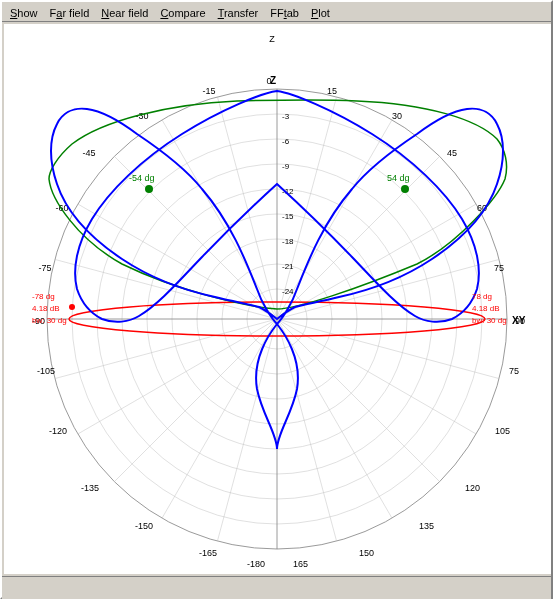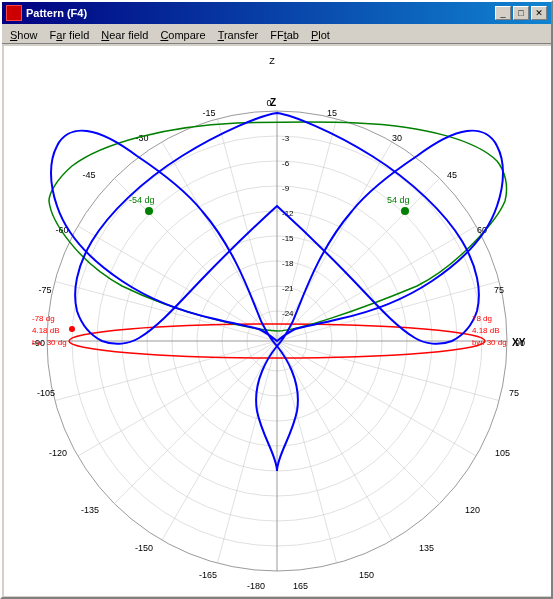--- a/index.html
+++ b/index.html
@@ -23,31 +23,20 @@
     .chart-label-topright { position: absolute; right: 4px; top: 4px; font-size: 11px; font-weight: bold; color: black; }
     .chart-freq { position: absolute; left: 4px; top: 20px; font-size: 11px; color: black; }
     
     .chart-canvas { position: absolute; top: 0; left: 0; width: 100%; height: 100%; }
   </style>
 </head>
 <body>
 
 <div class="window">
 
-  <div class="title-bar">
-    <div class="title-bar-text">
-      <div class="title-bar-icon"></div>
-      <span>Pattern  (F4)</span>
-    </div>
-    <div class="title-bar-buttons">
-      <div class="tb-btn">_</div>
-      <div class="tb-btn">□</div>
-      <div class="tb-btn">✕</div>
-    </div>
-  </div>
 
   <div class="menu-bar">
     <div class="menu-item"><span class="underline">S</span>how</div>
     <div class="menu-item">F<span class="underline">a</span>r field</div>
     <div class="menu-item"><span class="underline">N</span>ear field</div>
     <div class="menu-item"><span class="underline">C</span>ompare</div>
     <div class="menu-item"><span class="underline">T</span>ransfer</div>
     <div class="menu-item">FF<span class="underline">t</span>ab</div>
     <div class="menu-item"><span class="underline">P</span>lot</div>
   </div>

